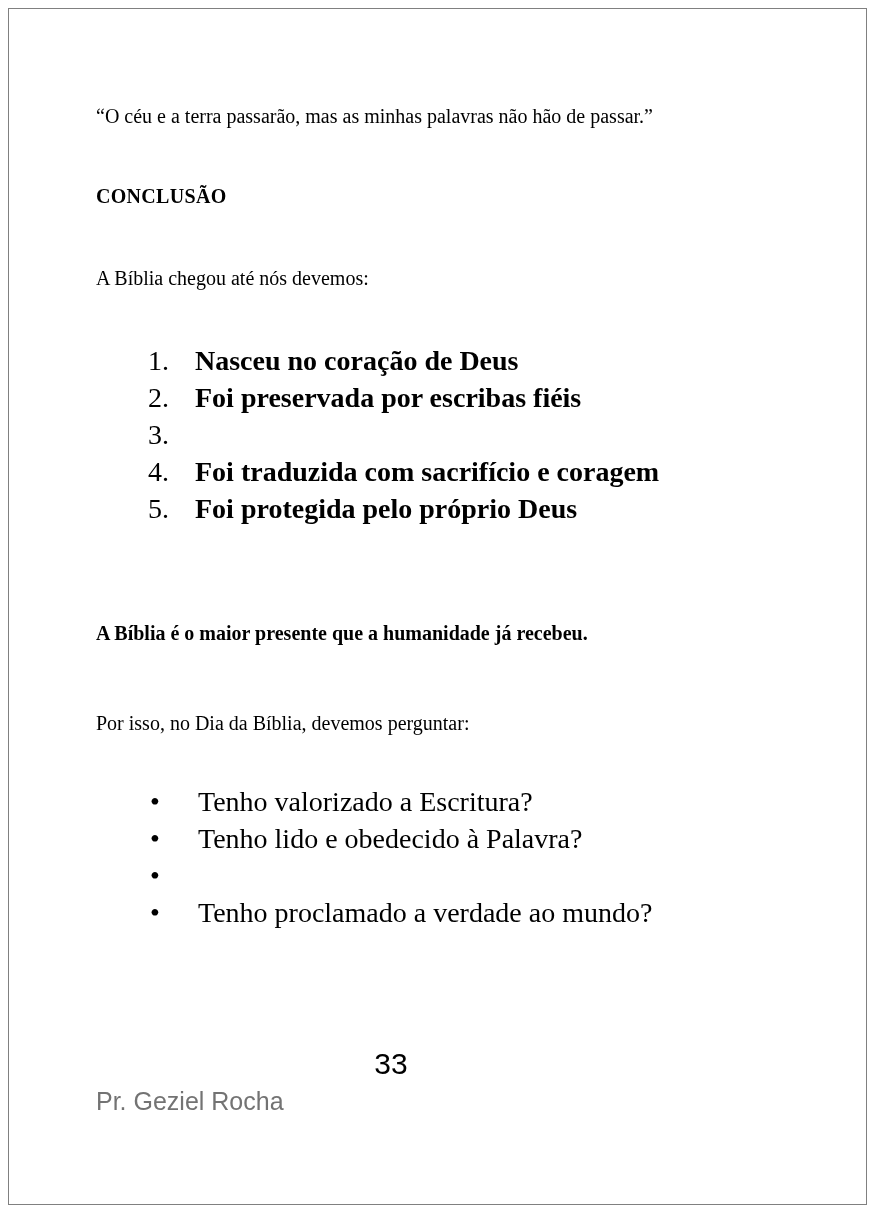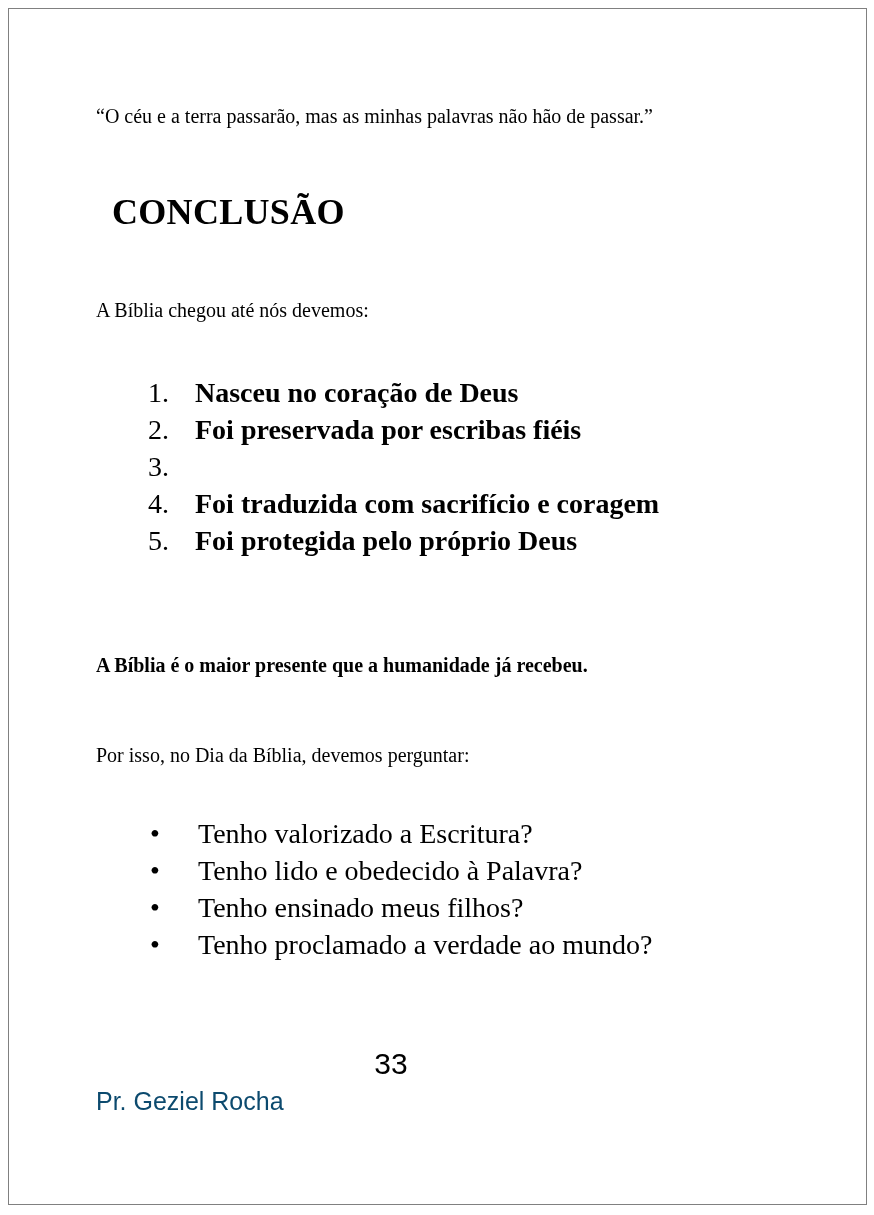--- a/index.html
+++ b/index.html
@@ -47,22 +47,22 @@
 
   .sp-quote   { height: 42px; }
   .sp-head    { height: 44px; }
   .sp-intro   { height: 44px; }
   .sp-numlist { height: 38px; }
   .sp-hoje    { height: 44px; }
   .sp-maior   { height: 46px; }
   .sp-porisso { height: 40px; }
 
   h2.heading {
-    margin: 16px;
-    font-size: 36px;
+    margin: 0;
+    font-size: 20px;
     line-height: 36px;
     font-weight: bold;
     font-family: "Liberation Serif", "DejaVu Serif", serif;
     letter-spacing: 0.3px;
   }
 
   
   ol.num-list {
     margin: 0;
     padding: 0;
@@ -132,21 +132,21 @@
     color: #000000;
   }
 
   .footer-author {
     position: absolute;
     left: 96px;
     top: 1085px;
     font-family: "Liberation Sans", "DejaVu Sans", sans-serif;
     font-size: 25px;
     line-height: 32px;
-    color: #0c4a6e;
+    color: #737373;
   }
 </style>
 </head>
 <body>
 
 <div class="page">
 
   <div class="page-frame"></div>
 
   <div class="content">
@@ -202,21 +202,20 @@
       <li>
         <span class="bullet">•</span>
         <span class="item-text">Tenho valorizado a Escritura?</span>
       </li>
       <li>
         <span class="bullet">•</span>
         <span class="item-text">Tenho lido e obedecido à Palavra?</span>
       </li>
       <li>
         <span class="bullet">•</span>
-        <span class="item-text">Tenho ensinado meus filhos?</span>
       </li>
       <li>
         <span class="bullet">•</span>
         <span class="item-text">Tenho proclamado a verdade ao mundo?</span>
       </li>
     </ul>
 
   </div>
 
   <div class="page-number">33</div>

